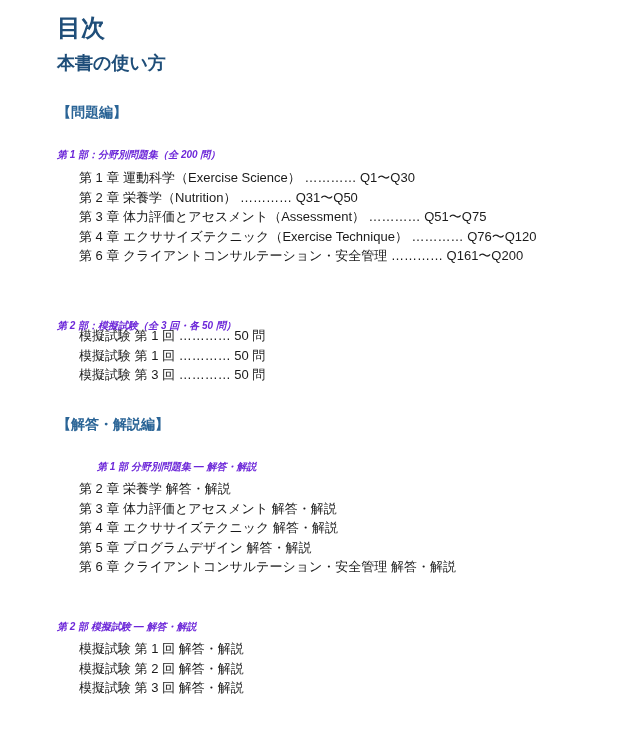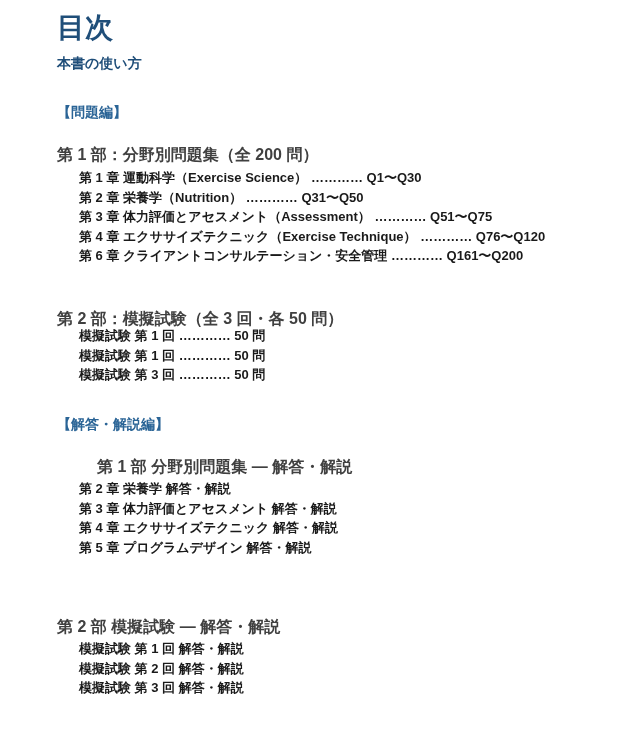--- a/index.html
+++ b/index.html
@@ -5,73 +5,74 @@
     html, body { margin: 0; padding: 0; background: #ffffff; }
     body {
       width: 617px; height: 745px; overflow: hidden;
       font-family: "Liberation Sans", "DejaVu Sans", sans-serif;
       color: #1a1a1a;
       position: relative;
     }
     .page { position: absolute; left: 57px; top: 0; right: 0; }
     .title {
       position: absolute; top: 14px; left: 0;
-      font-size: 28px; font-weight: bold; color: #1f4e79;
+      font-size: 24px; font-weight: bold; color: #1f4e79;
       line-height: 28px; margin: 0;
     }
     .howto {
       position: absolute; top: 54px; left: 0;
-      font-size: 14px; font-weight: bold; color: #1f4e79; line-height: 18px;
+      font-size: 18px; font-weight: bold; color: #1f4e79; line-height: 18px;
     }
     .part-label {
       position: absolute; left: 0;
       font-size: 14px; font-weight: bold; color: #2a6496; line-height: 18px;
     }
     .section-heading {
       position: absolute; left: 0;
-      font-size: 16px; font-weight: bold; color: #404040; line-height: 18px;
+      font-size: 10px; font-weight: bold; color: #6d28d9; line-height: 18px; font-style: italic;
     }
     .entries { position: absolute; left: 22px; margin: 0; padding: 0; list-style: none; }
     .entries li {
-      font-size: 13px; line-height: 19.5px; color: #1a1a1a; white-space: nowrap; font-weight: bold;
+      font-size: 13px; line-height: 19.5px; color: #1a1a1a; white-space: nowrap;
     }
   </style>
 </head>
 <body>
 
 <div class="page">
   <h1 class="title">目次</h1>
   <div class="howto">本書の使い方</div>
 
   <div class="part-label" style="top:103px;">【問題編】</div>
 
   <div class="section-heading" style="top:146px;">第 1 部：分野別問題集（全 200 問）</div>
   <ul class="entries" style="top:168px;">
     <li>第 1 章  運動科学（Exercise Science） ………… Q1〜Q30</li>
     <li>第 2 章  栄養学（Nutrition） ………… Q31〜Q50</li>
     <li>第 3 章  体力評価とアセスメント（Assessment） ………… Q51〜Q75</li>
     <li>第 4 章  エクササイズテクニック（Exercise Technique） ………… Q76〜Q120</li>
     <li>第 6 章  クライアントコンサルテーション・安全管理 ………… Q161〜Q200</li>
   </ul>
 
-  <div class="section-heading" style="top:310px;text-align:center;">第 2 部：模擬試験（全 3 回・各 50 問）</div>
+  <div class="section-heading" style="top:317px;text-align:center;">第 2 部：模擬試験（全 3 回・各 50 問）</div>
   <ul class="entries" style="top:326px;">
     <li>模擬試験 第 1 回 ………… 50 問</li>
     <li>模擬試験 第 1 回 ………… 50 問</li>
     <li>模擬試験 第 3 回 ………… 50 問</li>
   </ul>
 
   <div class="part-label" style="top:415px;text-align:right;">【解答・解説編】</div>
 
   <div class="section-heading" style="top:458px;margin-left:40px;">第 1 部  分野別問題集 — 解答・解説</div>
   <ul class="entries" style="top:479px;">
     <li>第 2 章  栄養学  解答・解説</li>
     <li>第 3 章  体力評価とアセスメント  解答・解説</li>
     <li>第 4 章  エクササイズテクニック  解答・解説</li>
     <li>第 5 章  プログラムデザイン  解答・解説</li>
+    <li>第 6 章  クライアントコンサルテーション・安全管理  解答・解説</li>
   </ul>
 
   <div class="section-heading" style="top:618px;">第 2 部  模擬試験 — 解答・解説</div>
   <ul class="entries" style="top:639px;">
     <li>模擬試験 第 1 回  解答・解説</li>
     <li>模擬試験 第 2 回  解答・解説</li>
     <li>模擬試験 第 3 回  解答・解説</li>
   </ul>
 </div>
 

